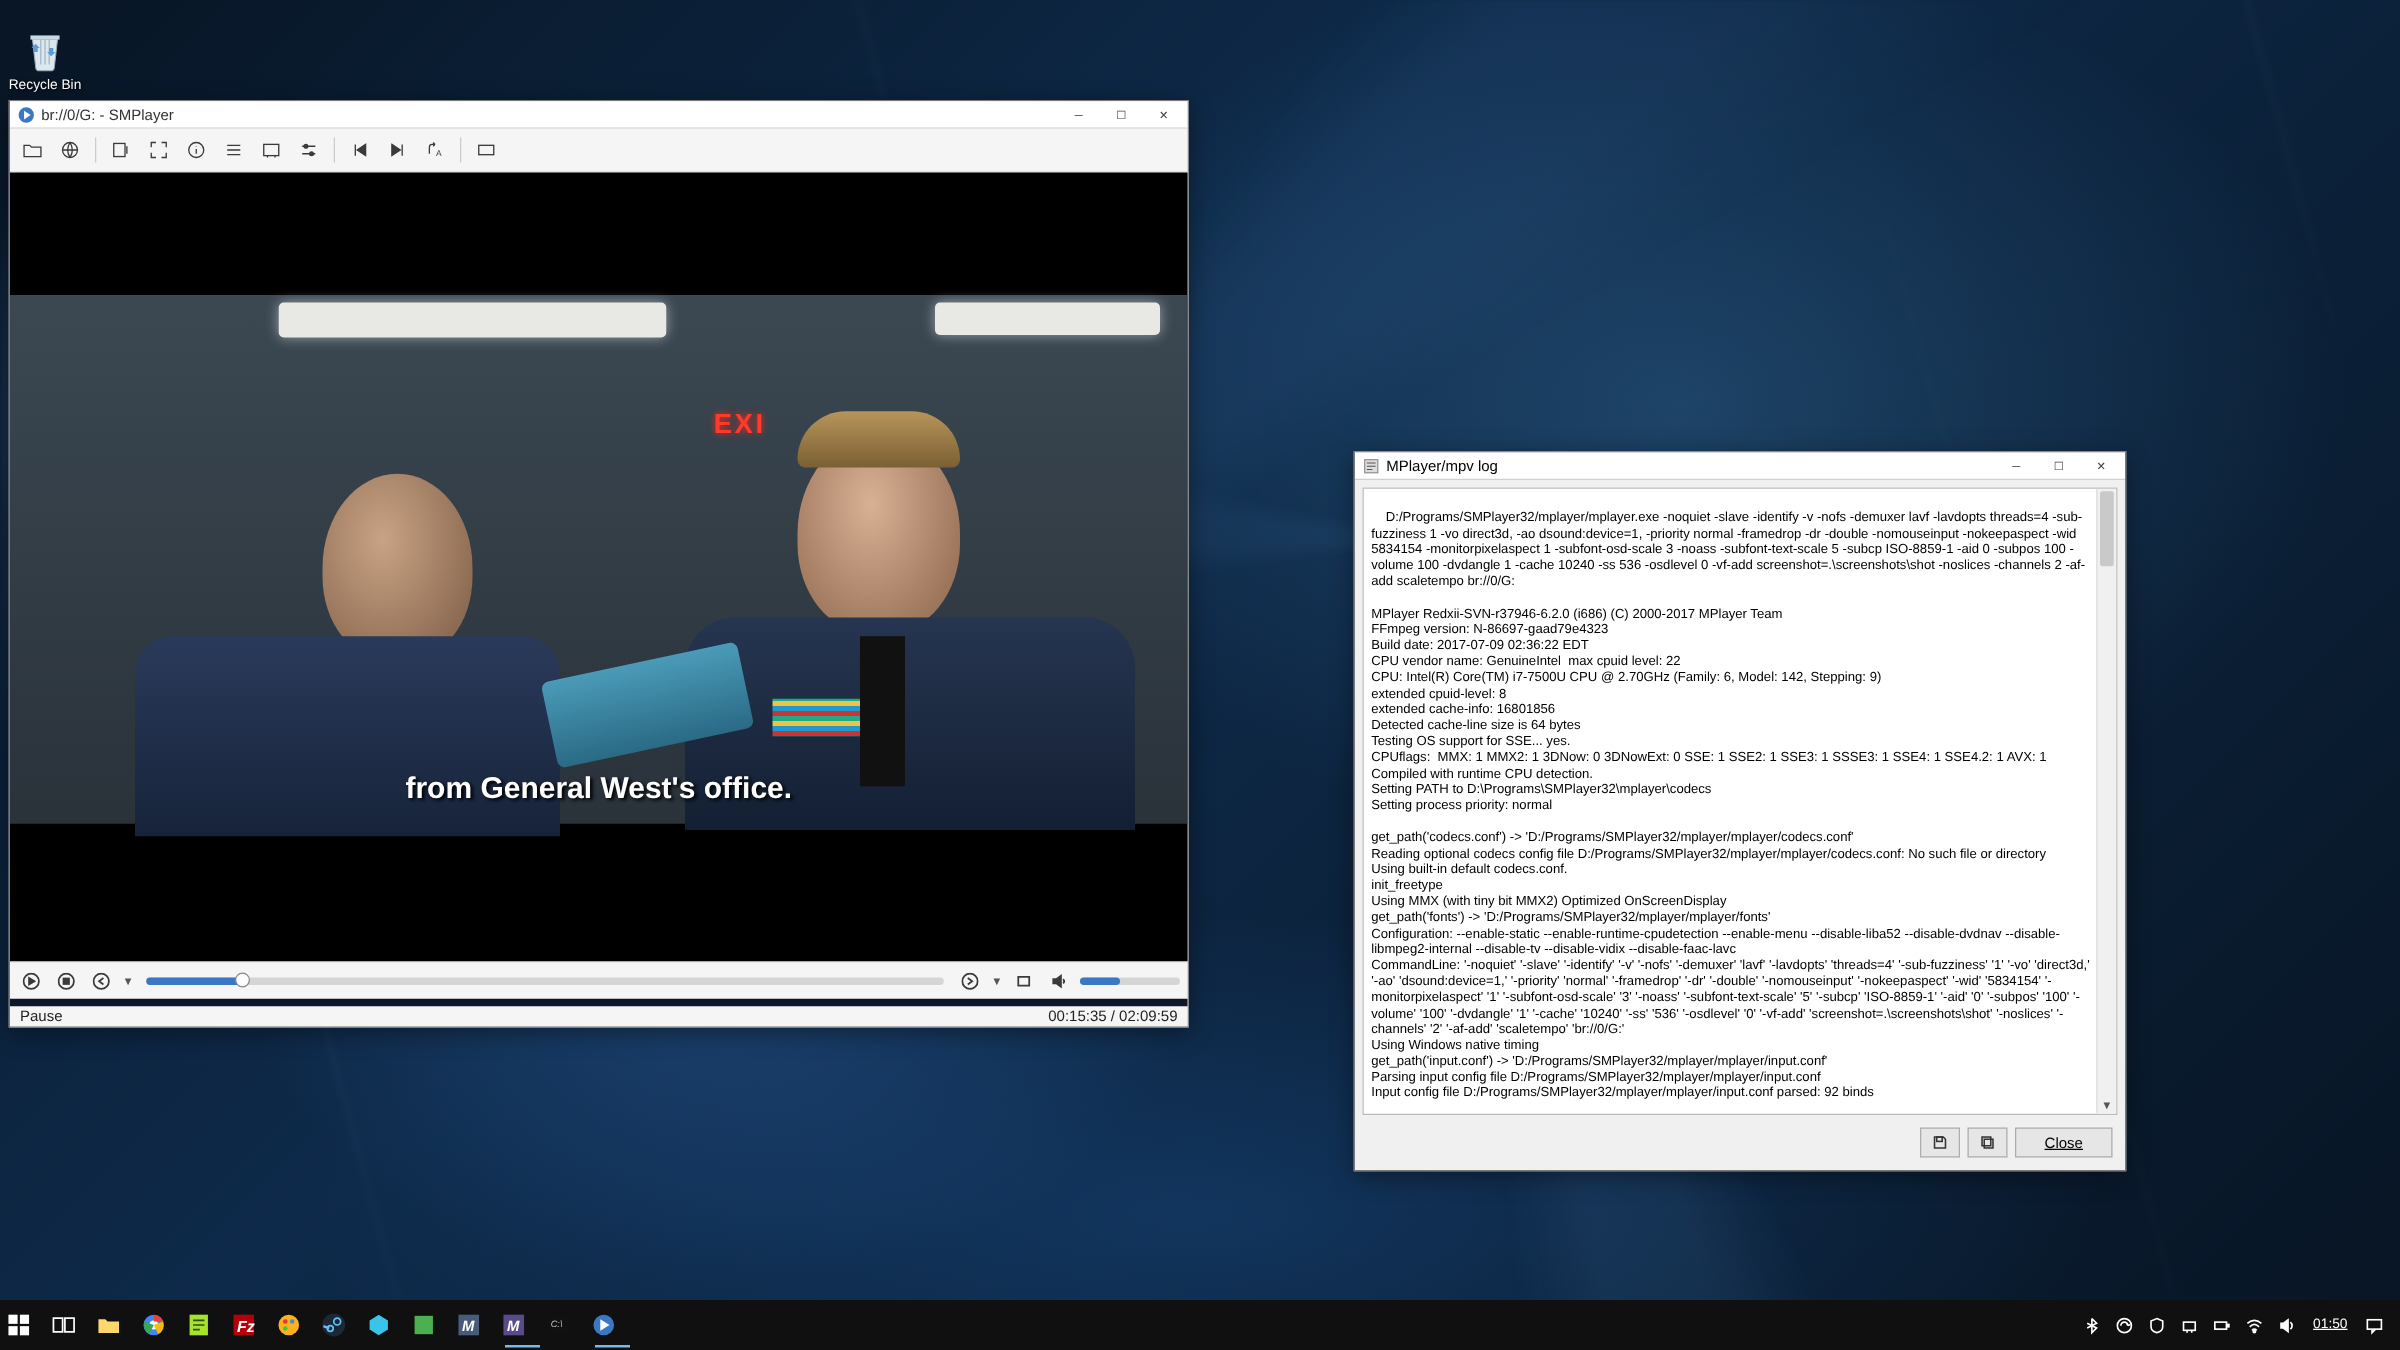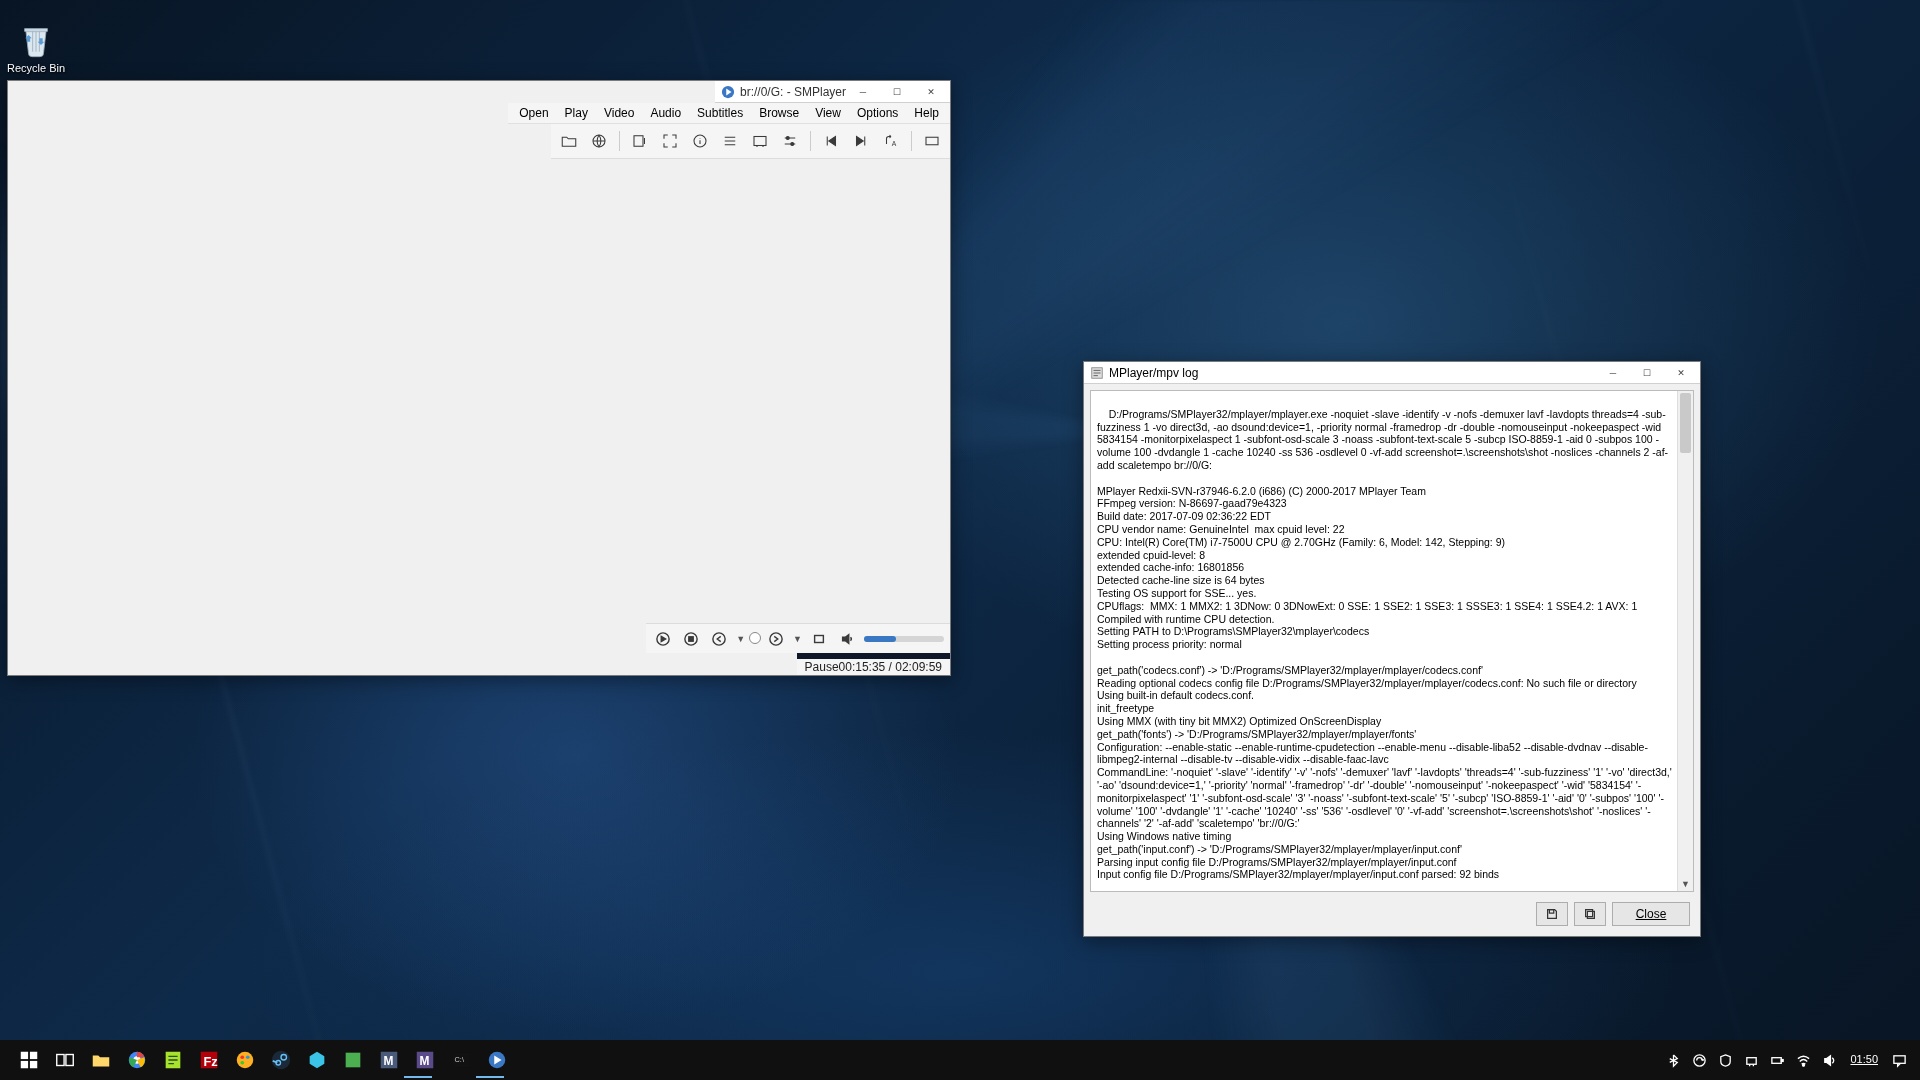--- a/index.html
+++ b/index.html
@@ -36,21 +36,21 @@
 
 
 .win { position: absolute; background: #f0f0f0; border: 1px solid #7a7a7a; box-shadow: 0 4px 18px rgba(0,0,0,.4); display: flex; flex-direction: column; }
 .titlebar { height: 22px; display: flex; align-items: center; padding: 0 2px 0 6px; font-size: 12px; color: #333; background: #fff; border-bottom: 1px solid #d0d0d0; }
 .titlebar.active { background: #fff; color: #000; }
 .titlebar .ico { width: 14px; height: 14px; margin-right: 5px; flex: none; }
 .titlebar .title { flex: 1; white-space: nowrap; overflow: hidden; text-overflow: ellipsis; }
 .titlebar .wbtn { width: 34px; height: 20px; display: flex; align-items: center; justify-content: center; font-family: "Segoe MDL2 Assets", sans-serif; font-size: 9px; color: #444; }
 
 
-#smplayer { top: 80px; left: 7px; width: 944px; height: 596px; align-items: flex-end; }
+#smplayer { top: 80px; left: 7px; width: 944px; height: 742px; }
 .menubar { display: flex; gap: 2px; padding: 2px 4px; font-size: 12px; background: #f5f5f5; border-bottom: 1px solid #e0e0e0; }
 .menubar .mitem { padding: 1px 7px; }
 .toolbar { display: flex; gap: 6px; padding: 5px 6px; background: #f5f5f5; border-bottom: 1px solid #dcdcdc; align-items: center; }
 .tb { width: 24px; height: 24px; display: flex; align-items: center; justify-content: center; border-radius: 2px; }
 .tb svg { width: 18px; height: 18px; stroke: #3a3a3a; stroke-width: 1.4; fill: none; }
 .tbsep { width: 1px; height: 20px; background: #ccc; margin: 0 2px; }
 .video-area { flex: 1; background: #000; position: relative; overflow: hidden; }
 .video-frame { position: absolute; left: 0; right: 0; top: 98px; bottom: 110px; background: linear-gradient(#3b4852, #2a323a); }
 .frame-scene { position: absolute; inset: 0; }
 .light { position: absolute; background: #e8e8e4; border-radius: 4px; box-shadow: 0 0 10px rgba(255,255,255,.5); }
@@ -77,21 +77,21 @@
 .log-sb { position: absolute; top: 0; right: 0; width: 16px; bottom: 0; background: #f0f0f0; border-left: 1px solid #ddd; }
 .log-sb-th { position: absolute; top: 2px; left: 2px; right: 2px; height: 60px; background: #c9c9c9; border-radius: 2px; }
 .log-sb-ar { position: absolute; left: 0; right: 0; height: 14px; display: flex; align-items: center; justify-content: center; font-size: 9px; color: #555; }
 .logbtns { display: flex; justify-content: flex-end; gap: 6px; padding: 4px 10px 10px; text-decoration: underline; }
 .lbtn { min-width: 30px; height: 24px; border: 1px solid #adadad; background: #e6e6e6; font-size: 12px; display: flex; align-items: center; justify-content: center; padding: 0 8px; }
 .lbtn.close { min-width: 78px; }
 .lbtn svg { width: 14px; height: 14px; stroke: #333; fill: none; stroke-width: 1.4; }
 
 
 .taskbar { position: absolute; left: 0; right: 0; bottom: 0; height: 40px; background: #101010; display: flex; align-items: center; padding: 0 4px; }
-.tbi { width: 36px; height: 36px; display: flex; align-items: center; justify-content: flex-end; position: relative; }
+.tbi { width: 36px; height: 36px; display: flex; align-items: center; justify-content: flex-start; position: relative; font-style: italic; }
 .tbi svg { width: 22px; height: 22px; }
 .tbi.running::after { content: ""; position: absolute; bottom: 0; left: 4px; right: 4px; height: 2px; background: #76b9ed; }
 .tray { margin-left: auto; display: flex; align-items: center; gap: 4px; padding-right: 6px; color: #fff; font-size: 12px; text-decoration: underline; }
 .tray .ti { width: 22px; height: 32px; display: flex; align-items: center; justify-content: center; }
 .tray .ti svg { width: 15px; height: 15px; stroke: #fff; fill: none; stroke-width: 1.4; }
 .clock-date { text-align: center; font-size: 11px; line-height: 1.2; padding: 0 6px; }
 </style>
 </head>
 <body>
 
@@ -110,31 +110,20 @@
 <div class="win" id="smplayer">
   <div class="titlebar">
     <svg class="ico" viewBox="0 0 16 16">
         <circle cx="8" cy="8" r="7" fill="#3a78c4"></circle>
         <path d="M6 4 L12 8 L6 12 Z" fill="#fff"></path>
       </svg>
     <div class="title">br://0/G: - SMPlayer</div>
     <div class="wbtn">─</div>
     <div class="wbtn">☐</div>
     <div class="wbtn">✕</div>
-  </div>
-  <div class="menubar">
-    <div class="mitem">Open</div>
-    <div class="mitem">Play</div>
-    <div class="mitem">Video</div>
-    <div class="mitem">Audio</div>
-    <div class="mitem">Subtitles</div>
-    <div class="mitem">Browse</div>
-    <div class="mitem">View</div>
-    <div class="mitem">Options</div>
-    <div class="mitem">Help</div>
   </div>
   <div class="toolbar">
     <div class="tb">
         <svg viewBox="0 0 24 24">
           <path d="M3 7 L9 7 L11 9 L21 9 L21 19 L3 19 Z"></path>
         </svg>
       </div>
     <div class="tb">
         <svg viewBox="0 0 24 24">
           <circle cx="12" cy="12" r="8"></circle>

